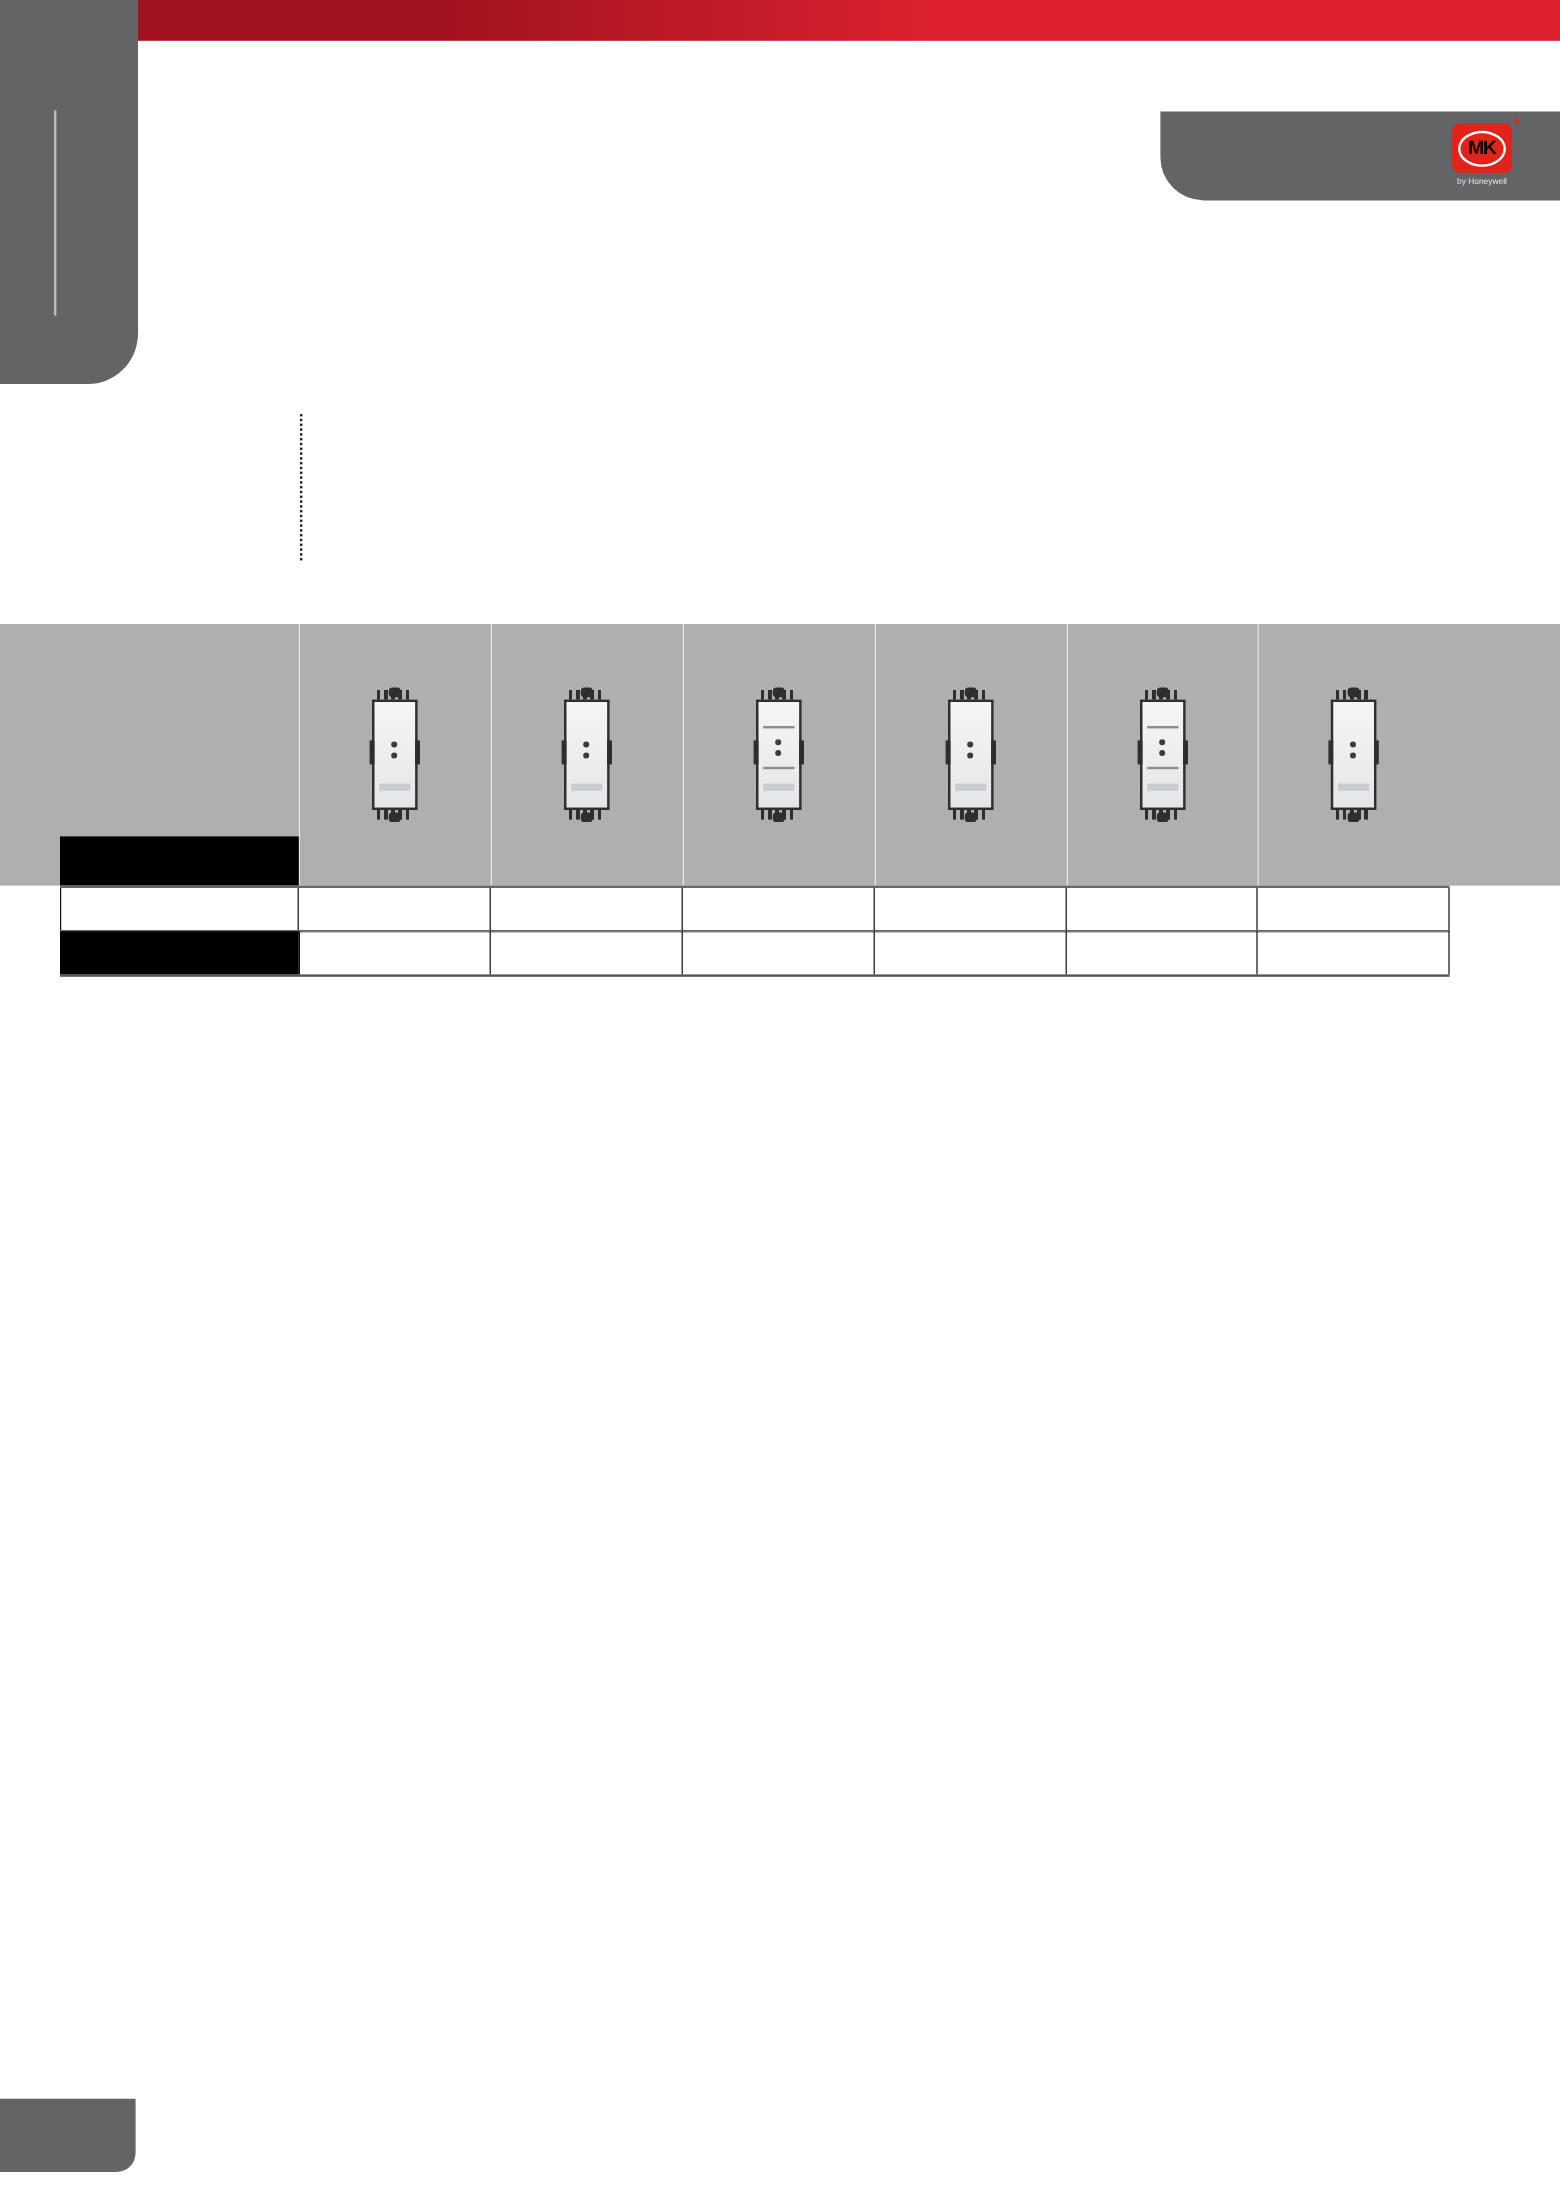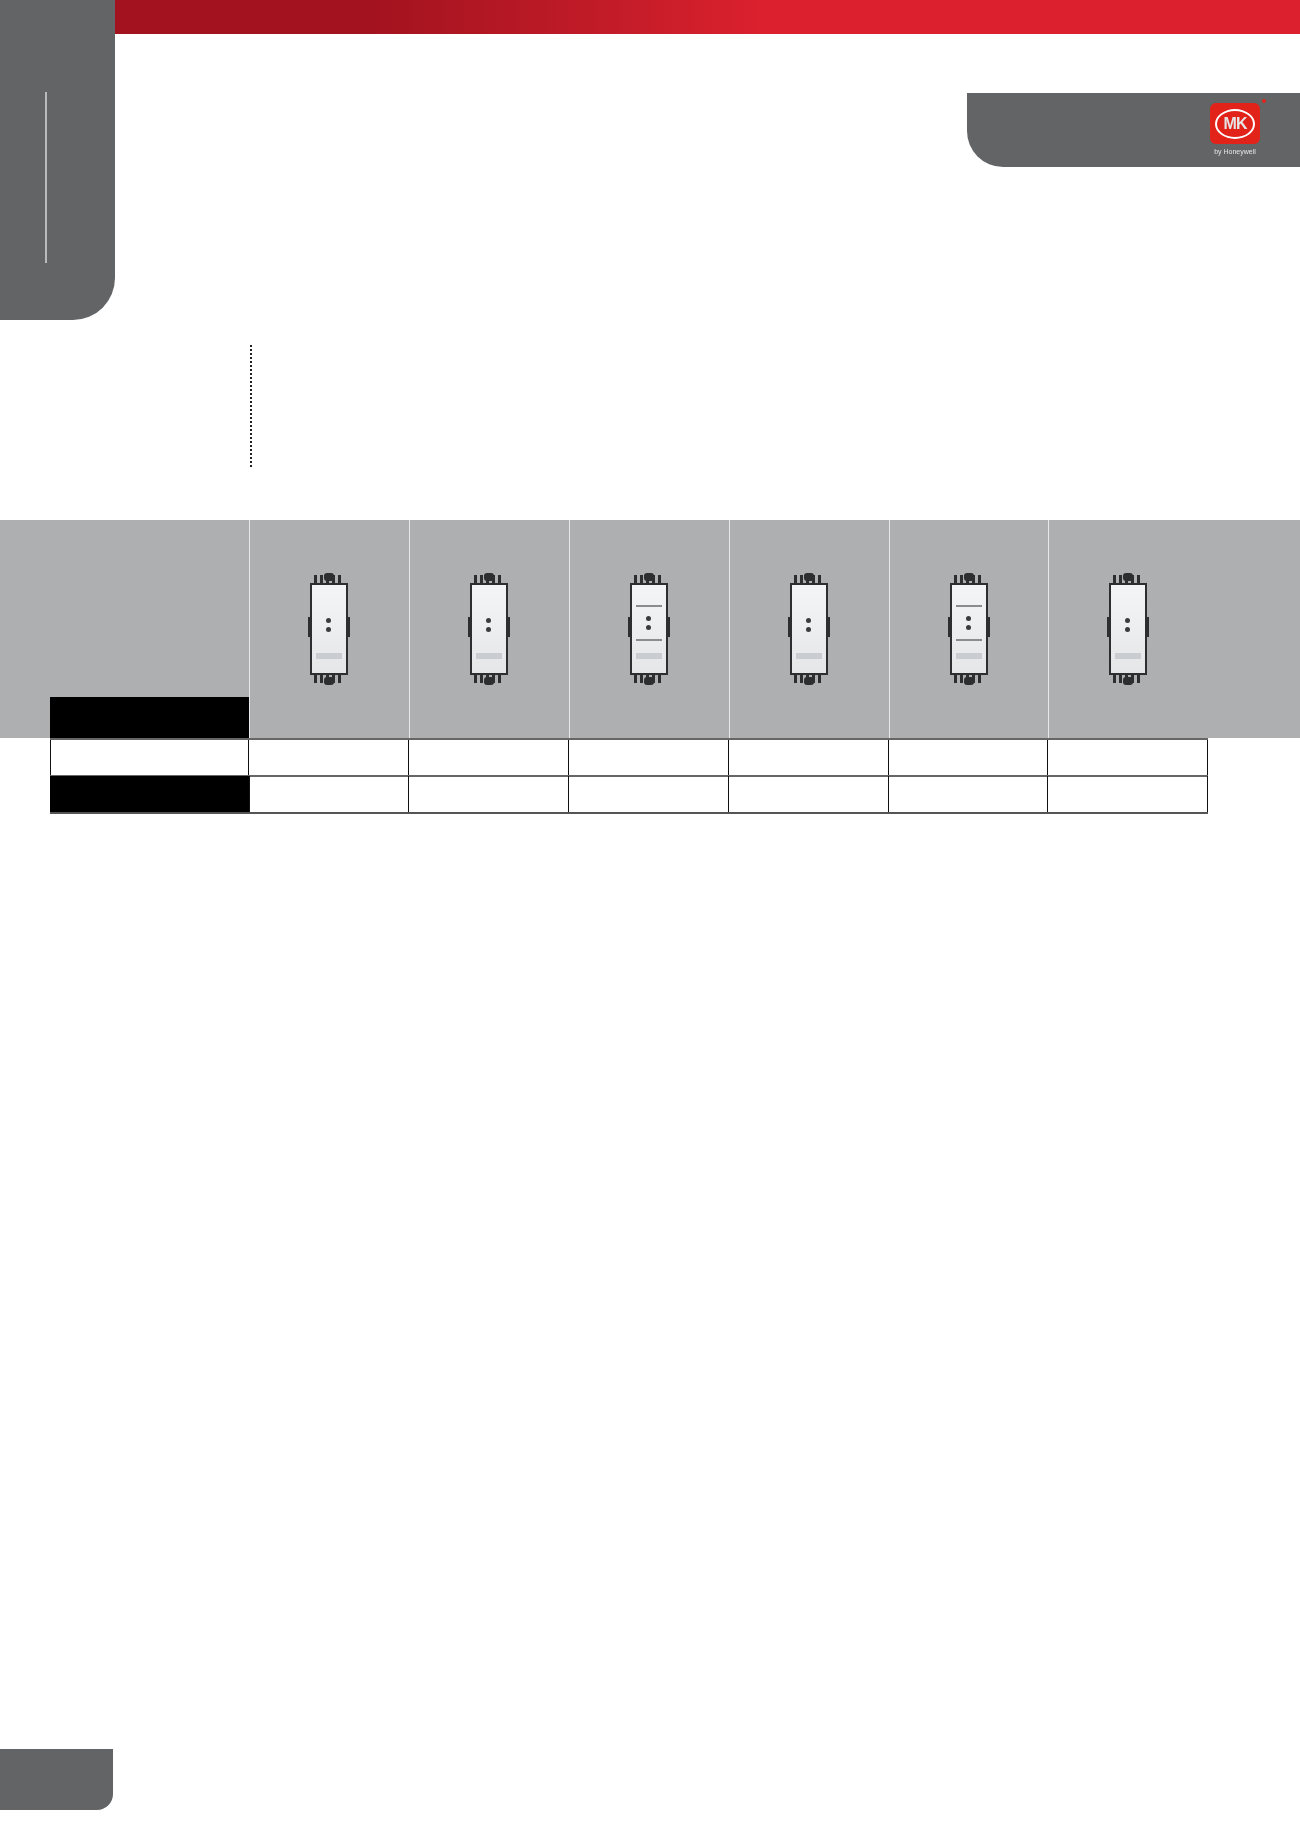--- a/index.html
+++ b/index.html
@@ -23,21 +23,21 @@
     background:#636466; border-bottom-left-radius:36px;
   }
   .logo-box {
     position:absolute; left:243px; top:10px; width:50px; height:41px;
     background:#e2231a; border-radius:6px; box-sizing:border-box;
     display:flex; align-items:center; justify-content:center;
   }
   .logo-oval {
     width:40px; height:30px; border:2px solid #ffffff; border-radius:50%;
     box-sizing:border-box; display:flex; align-items:center; justify-content:center;
-    color:#e5e5e5; font-weight:bold; font-size:16px; letter-spacing:-1px; line-height:1;
+    color:#000000; font-weight:bold; font-size:16px; letter-spacing:-1px; line-height:1;
   }
   .logo-reg {
     position:absolute; left:295px; top:6px; width:4px; height:4px; border-radius:50%; background:#e2231a;
   }
   .logo-sub {
     position:absolute; left:238px; top:55px; width:60px; text-align:center;
     color:#e6e6e6; font-size:7px;
   }
   .dotted-line {
     position:absolute; left:250px; top:345px; width:0; height:122px;

